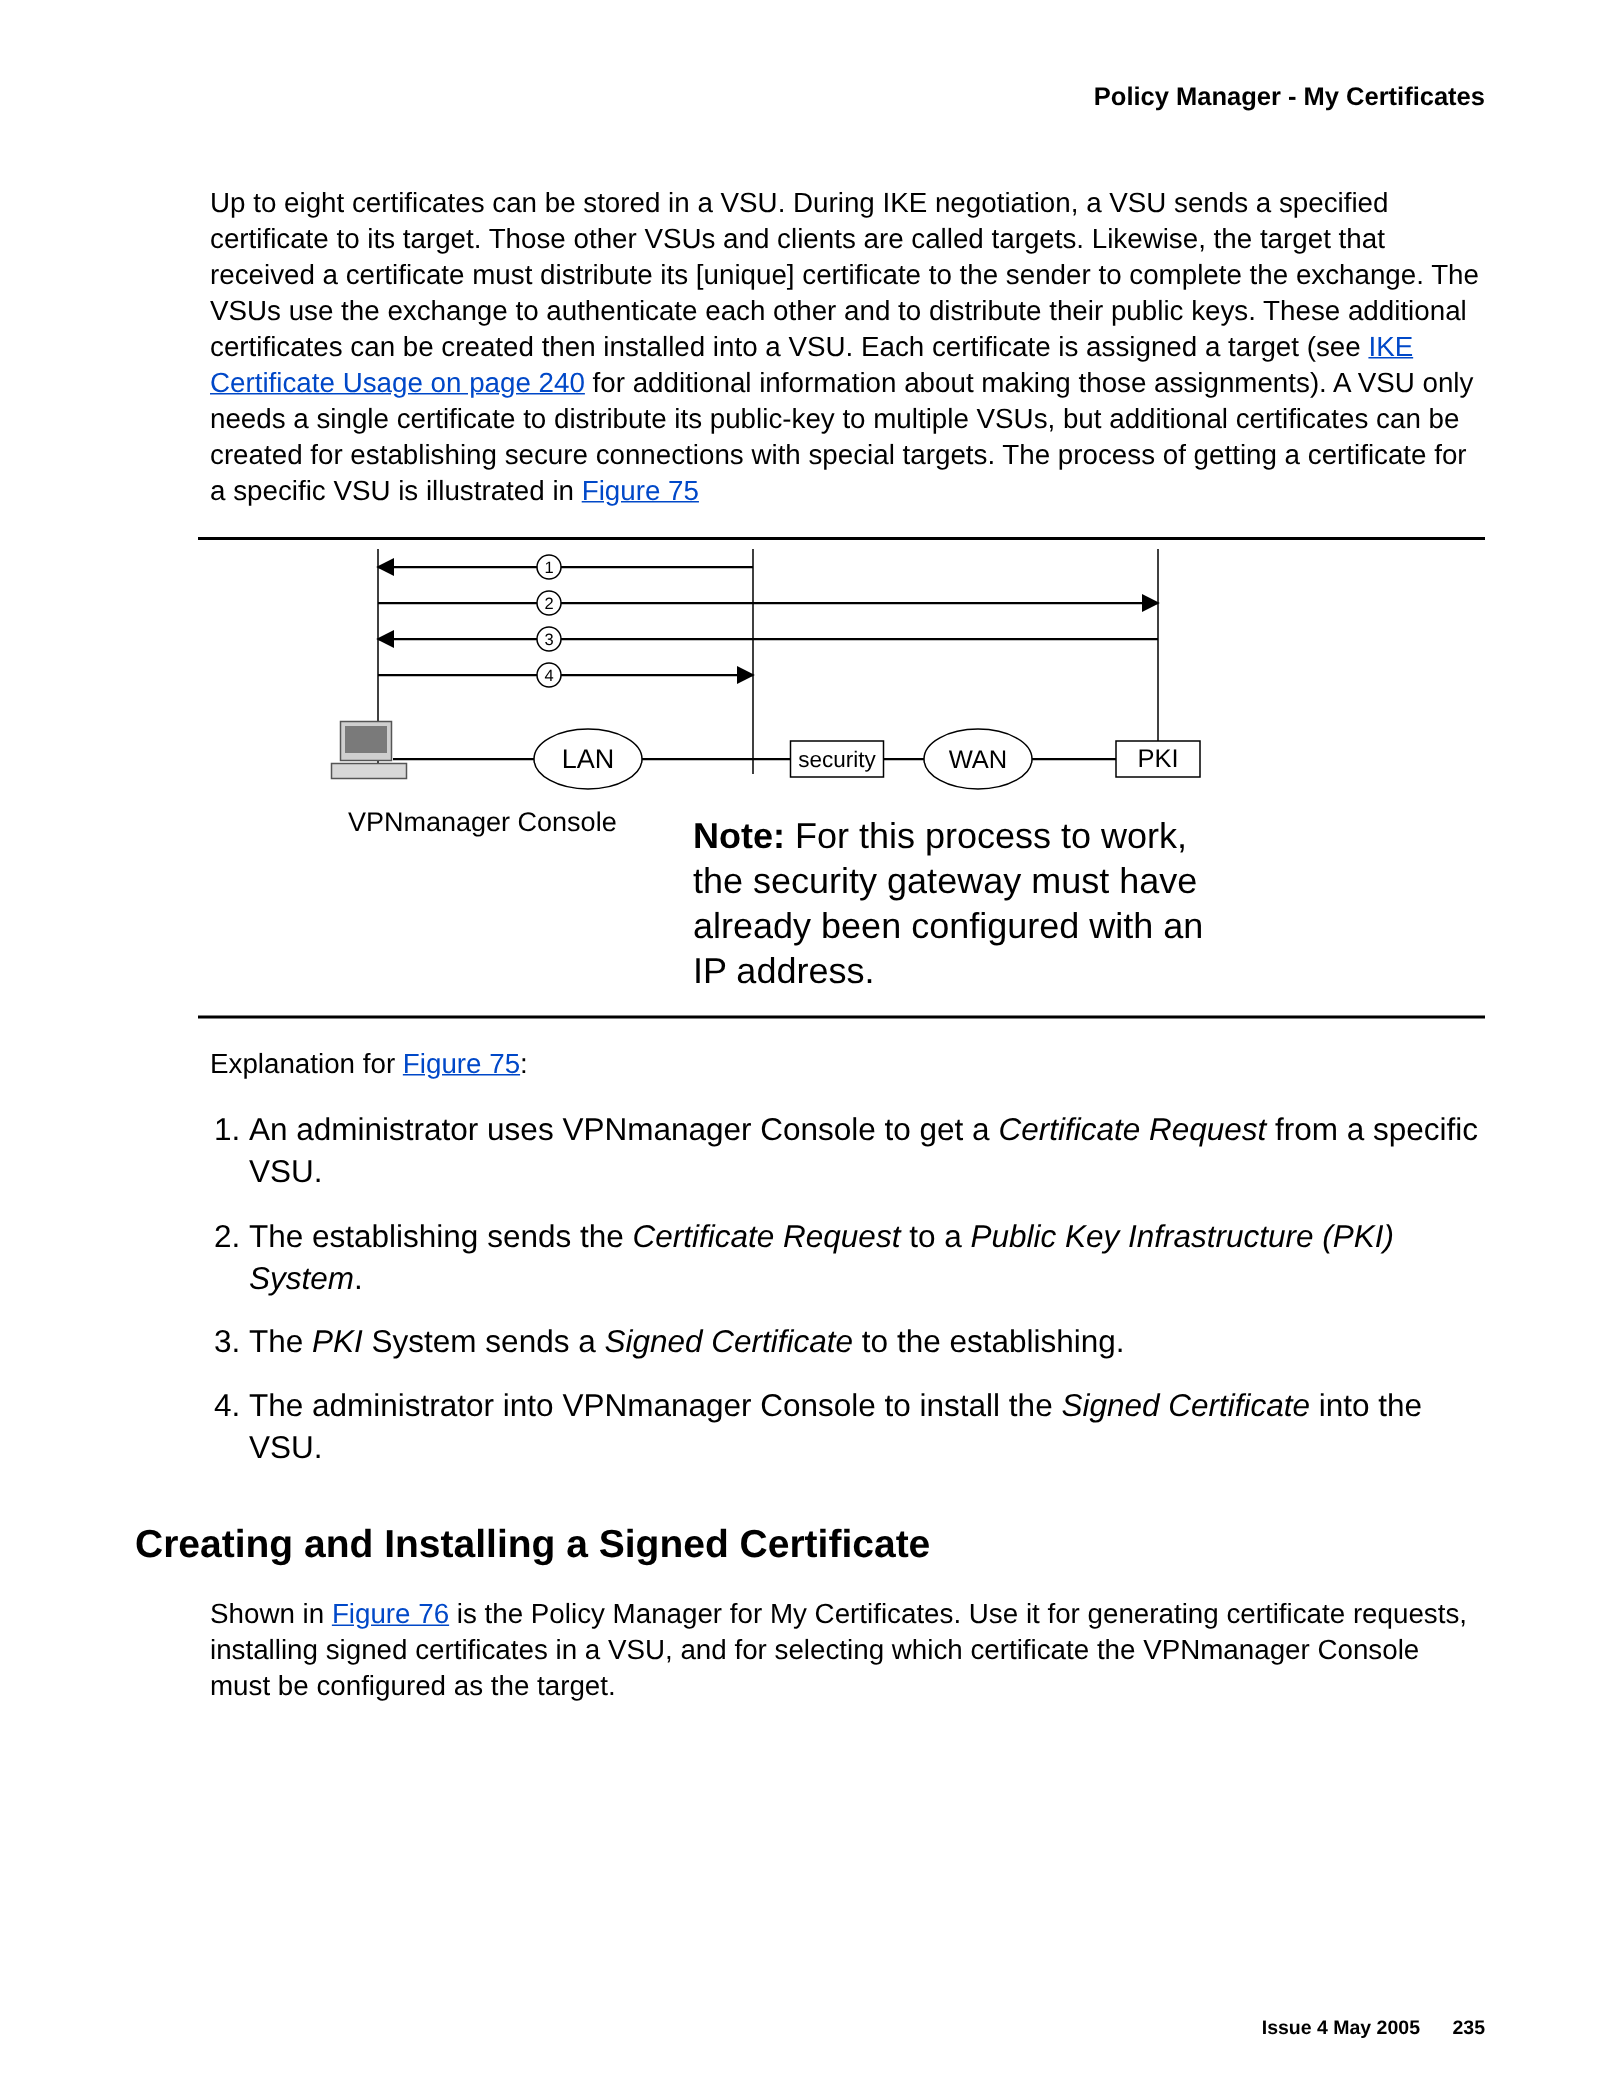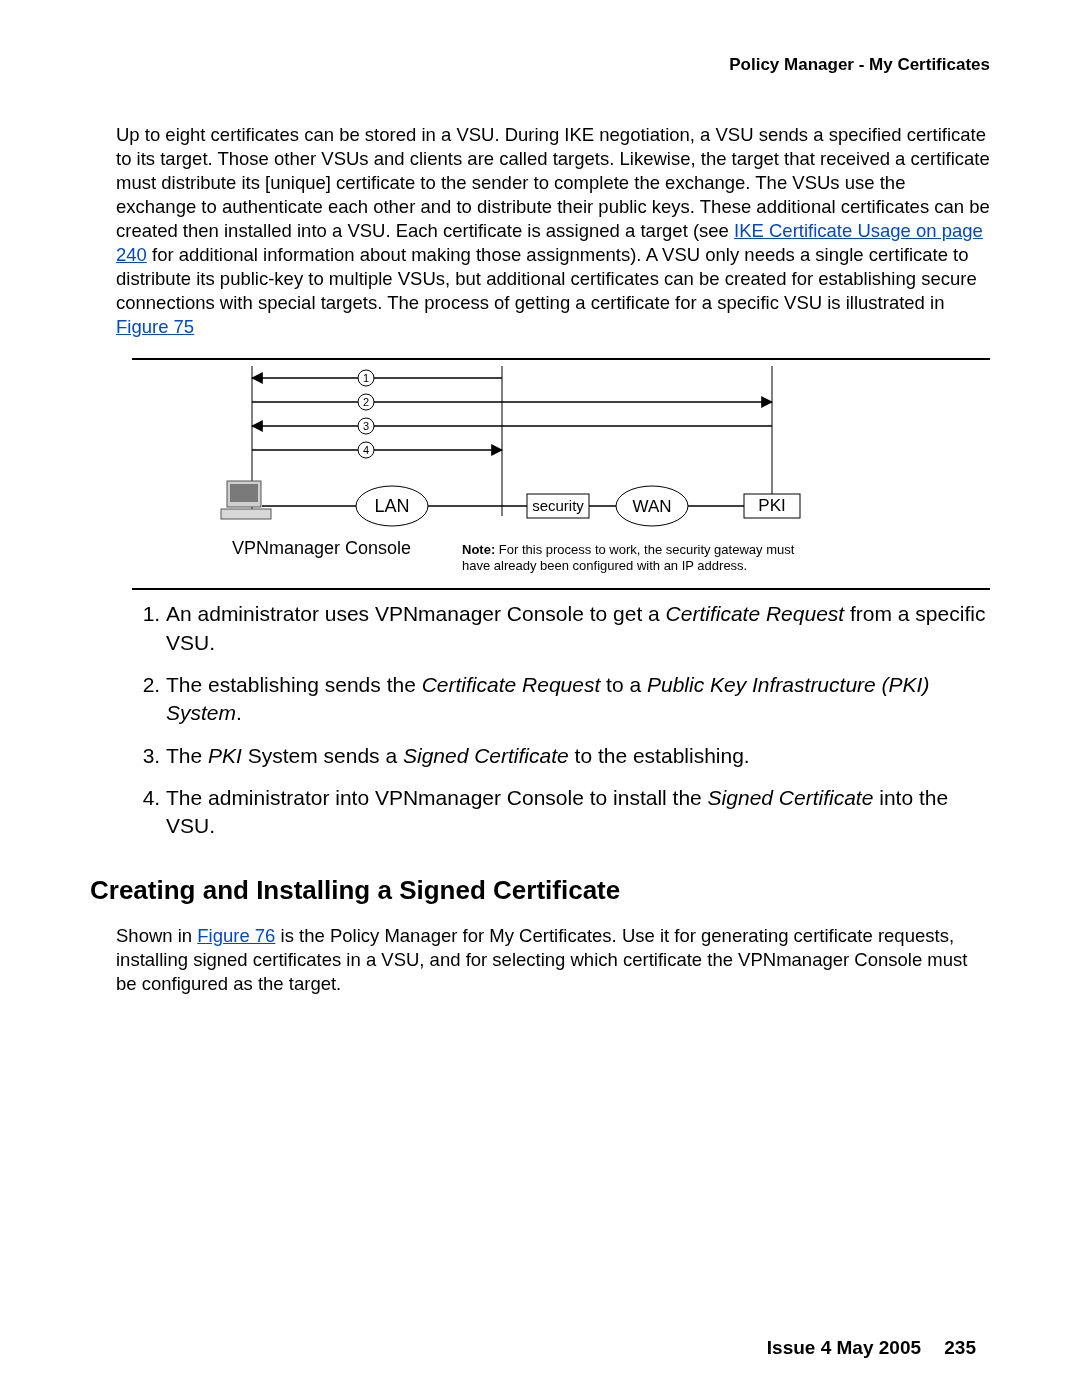--- a/index.html
+++ b/index.html
@@ -1,28 +1,28 @@
 <!DOCTYPE html>
 <html><head>
 <meta charset="utf-8">
 <style>
   html,body{margin:0;padding:0;background:#fff;font-family:Arial,Helvetica,sans-serif;color:#000;}
   .page{width:1080px;height:1397px;margin:0 auto;position:relative;box-sizing:border-box;padding:55px 90px 28px 90px;}
   .running-head{font-weight:bold;font-size:17px;text-align:right;margin-bottom:48px;}
-  .body-text{font-size:18.5px;line-height:1.3;margin-left:26px;}
+  .body-text{font-size:18.5px;line-height:1.3;margin-left:50px;}
   a.xref{color:#0048c8;text-decoration:underline;}
   .fig-rule{border:none;border-top:2px solid #000;margin:18px 0 6px 42px;}
   .fig-caption{font-weight:bold;font-size:18px;margin:8px 0 6px 42px;}
   .fig-area{margin:0 0 0 42px;}
-  .fig-note{font-size:13px;line-height:1.25;width:350px;}
+  .fig-note{font-size:24px;line-height:1.25;width:350px;}
   .fig-rule-bot{border:none;border-top:2px solid #000;margin:14px 0 10px 42px;}
   ol.steps{margin:4px 0 0 42px;padding-left:34px;font-size:21px;line-height:1.35;}
   ol.steps li{margin-bottom:14px;}
   h2.sec{font-size:26px;font-weight:bold;margin:34px 0 10px 0;}
-  .footer{position:absolute;bottom:38px;right:104px;font-size:19px;font-weight:bold;}
+  .footer{position:absolute;bottom:38px;right:90px;font-size:13px;font-weight:bold;}
   .footer .pg{margin-left:18px;}
   em{font-style:italic;}
   svg text{font-family:Arial,Helvetica,sans-serif;}
 </style>
 </head>
 <body>
 
 <div class="page">
 
   <div class="running-head">Policy Manager - My Certificates</div>
@@ -94,20 +94,23 @@
 
       <text x="100" y="188" font-size="18">VPNmanager Console</text>
     </svg>
     <div class="fig-note" style="margin-left:330px;margin-top:-58px;">
       <strong>Note:</strong><span> For this process to work, the security gateway must have already been configured with an IP address.</span>
     </div>
   </div>
 
   <hr class="fig-rule-bot">
 
+  <p class="body-text">
+    <span>Explanation for </span><a href="#" class="xref">Figure 75</a><span>:</span>
+  </p>
 
   <ol class="steps">
     <li>
       <span>An administrator uses VPNmanager Console to get a </span><em>Certificate Request</em><span> from a specific VSU.</span>
     </li>
     <li>
       <span>The establishing sends the </span><em>Certificate Request</em><span> to a </span><em>Public Key Infrastructure (PKI) System</em><span>.</span>
     </li>
     <li>
       <span>The </span><em>PKI</em><span> System sends a </span><em>Signed Certificate</em><span> to the establishing.</span>

